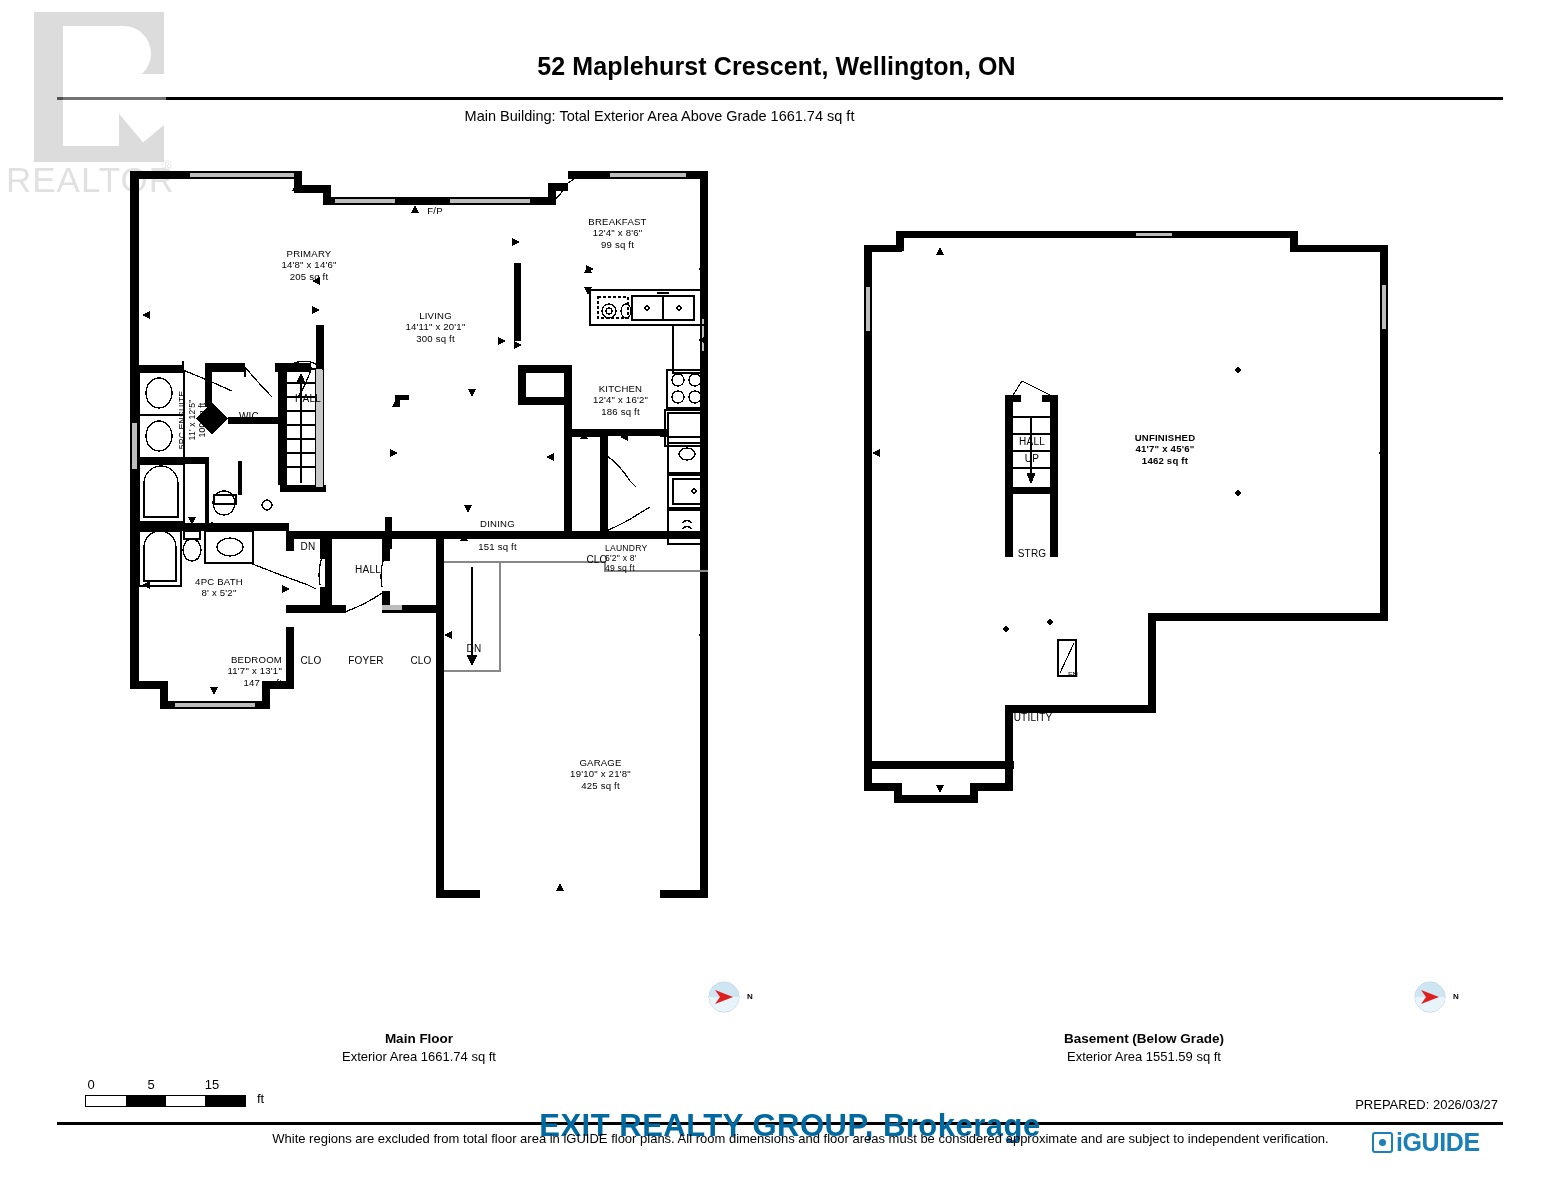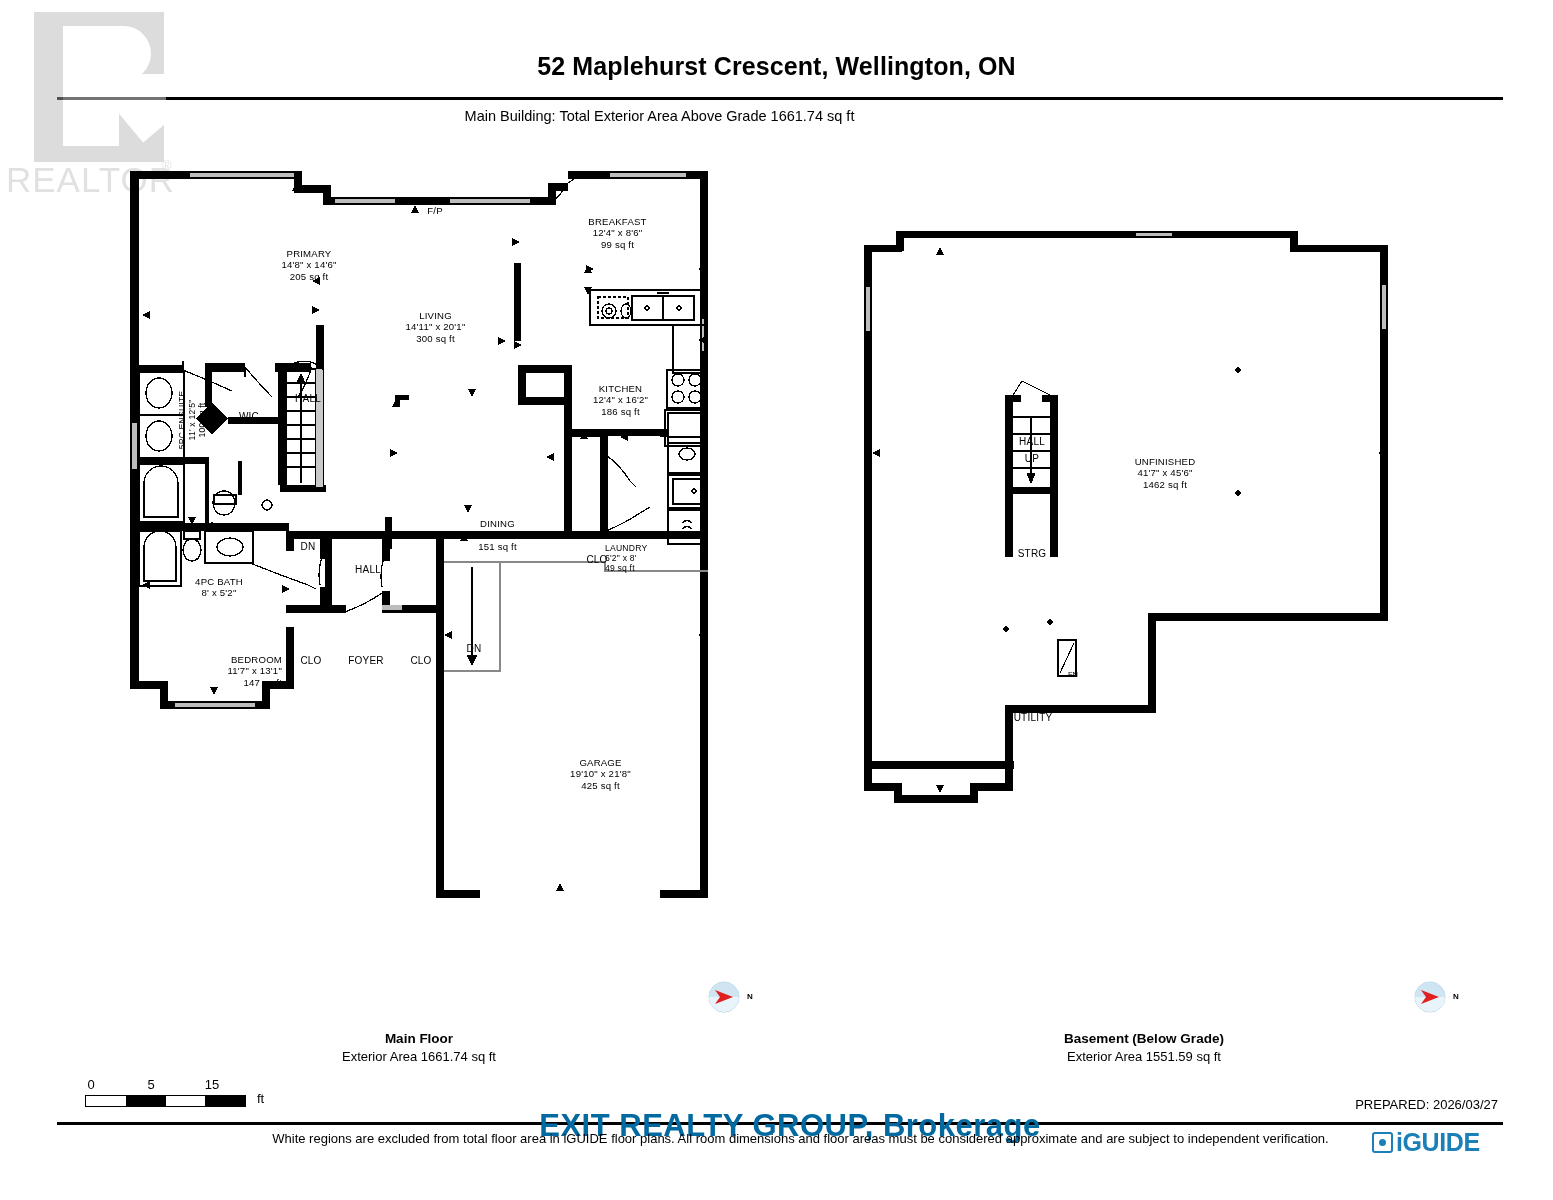--- a/index.html
+++ b/index.html
@@ -480,21 +480,21 @@
 
     <path d="M90 22 L94 30 L86 30 Z"></path>
     <path d="M22 228 L30 224 L30 232 Z"></path>
     <path d="M528 228 L536 224 L536 232 Z"></path>
     <path d="M90 568 L94 560 L86 560 Z"></path>
   </g>
   <text x="218" y="452" font-family="Liberation Sans, sans-serif" font-size="7.5" fill="#000">FN</text>
 </svg>
 </div>
 
-<div class="lbl" style="left:1105px;top:456px;width:120px;">
+<div class="lbl" style="left:1105px;top:432px;width:120px;font-weight:bold;">
   <span>UNFINISHED</span><br>
   <span>41'7" x 45'6"</span><br>
   <span>1462 sq ft</span>
 </div>
 <div class="lbl ctr big" style="left:1032px;top:442px;">HALL</div>
 <div class="lbl ctr big" style="left:1032px;top:459px;">UP</div>
 <div class="lbl ctr big" style="left:1032px;top:554px;">STRG</div>
 <div class="lbl ctr big" style="left:1033px;top:718px;">UTILITY</div>
 
 <div class="compass" style="left:703px;top:980px;width:56px;height:34px;">

